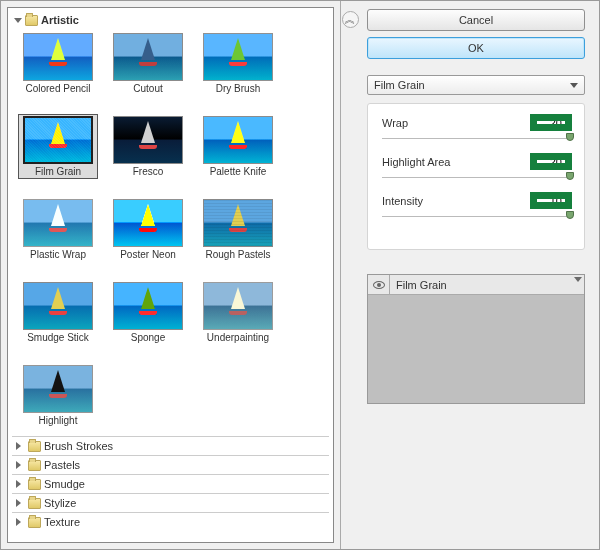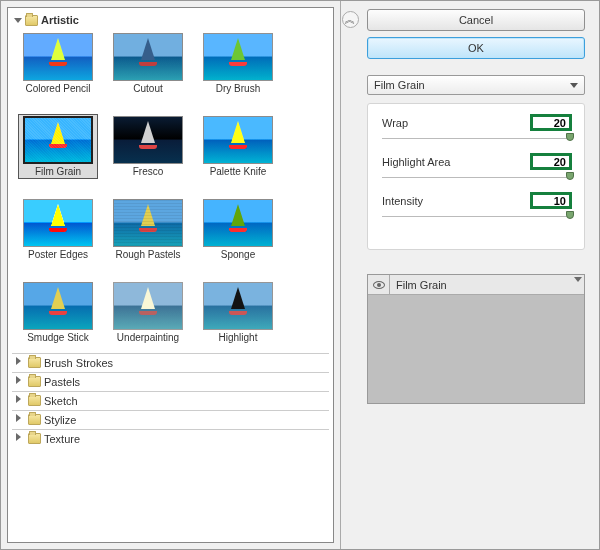--- a/index.html
+++ b/index.html
@@ -13,34 +13,34 @@
 .folder-icon { width: 13px; height: 11px; background: linear-gradient(#f7e7a3,#e0c968); border: 1px solid #bda75a; border-radius: 1px; position: relative; }
 .folder-icon::before { content: ""; position: absolute; top: -3px; left: 0; width: 5px; height: 3px; background: #e8d58a; border: 1px solid #bda75a; border-bottom: none; border-radius: 1px 1px 0 0; }
 .thumbs { display: flex; flex-wrap: wrap; gap: 18px 10px; padding: 2px 6px 8px 6px; }
 .thumb-item { width: 80px; display: flex; flex-direction: column; align-items: center; border: 1px solid transparent; padding: 1px; }
 .thumb-item.selected { border: 1px solid #555; background: #dcdcdc; }
 .thumb-item.selected .thumb { border: 2px solid #333; }
 .thumb { width: 70px; height: 48px; border: 1px solid #888; background: linear-gradient(to bottom, #5ca6e0 0%, #5ca6e0 48%, #0e6ba8 50%, #17a2b8 100%); position: relative; overflow: hidden; }
 .sail { position: absolute; left: 50%; top: 4px; width: 0; height: 0; border-left: 7px solid transparent; border-right: 7px solid transparent; border-bottom: 22px solid; transform: translateX(-50%); }
 .hull { position: absolute; left: 50%; bottom: 14px; width: 18px; height: 4px; background: #d44; transform: translateX(-50%); border-radius: 0 0 3px 3px; }
 .thumb-label { font-size: 10px; color: #333; margin-top: 2px; text-align: center; white-space: nowrap; }
-.cat-row { display: flex; align-items: flex-start; gap: 3px; padding: 3px 4px; border-top: 1px solid #ccc; background: #fff; color: #333; }
+.cat-row { display: flex; align-items: center; gap: 3px; padding: 3px 4px; border-top: 1px solid #ccc; background: #fff; color: #333; }
 .middle { width: 18px; display: flex; justify-content: center; padding-top: 10px; }
 .chev-btn { width: 17px; height: 17px; border: 1px solid #aaa; background: #f5f5f5; border-radius: 50%; display: flex; align-items: center; justify-content: center; color: #6a6a6a; font-size: 8px; line-height: 1; }
 .right-panel { flex: 1; padding: 8px 14px 8px 8px; display: flex; flex-direction: column; }
 .btn { height: 22px; border: 1px solid #8f8f8f; border-radius: 3px; display: flex; align-items: center; justify-content: center; margin-bottom: 6px; color: #333; }
 .btn.ok { background: linear-gradient(#e9f6ff,#bfe5fa); border: 1px solid #3c9fdc; box-shadow: 0 0 0 1px #bfe5fa inset; }
 .btn.cancel { background: linear-gradient(#fdfdfd,#e5e5e5); }
 .dropdown { margin: 10px 0 8px 0; height: 20px; border: 1px solid #999; background: linear-gradient(#fff,#ececec); border-radius: 2px; display: flex; align-items: center; padding: 0 6px; justify-content: space-between; color: #333; }
 .dd-arrow { width: 0; height: 0; border-left: 4px solid transparent; border-right: 4px solid transparent; border-top: 5px solid #555; }
 .param-box { border: 1px solid #d5d5d5; border-radius: 3px; padding: 10px 12px 18px 14px; background: #fff; }
 .param { margin-bottom: 14px; }
 .param-row { display: flex; justify-content: space-between; align-items: center; margin-bottom: 2px; }
 .param-label { color: #333; }
-.param-input { width: 42px; height: 17px; border: 3px solid #15803d; text-align: right; padding: 0 3px; font-size: 11px; background: #fff; font-weight: bold; }
+.param-input { width: 42px; height: 17px; border: 7px solid #15803d; text-align: right; padding: 0 3px; font-size: 11px; background: #fff; }
 .slider { height: 5px; position: relative; border-bottom: 1px solid #bbb; margin-top: 3px; }
 .slider-thumb { position: absolute; top: -1px; width: 8px; height: 8px; background: #7aa66f; border: 1px solid #51734a; border-radius: 0 0 50% 50%; transform: translateX(-50%); }
 .layers-panel { margin-top: 24px; border: 1px solid #999; background: #bfbfbf; height: 130px; position: relative; }
 .layer-row { display: flex; align-items: center; background: #e8e8e8; border-bottom: 1px solid #aaa; height: 20px; }
 .eye-cell { width: 22px; height: 100%; border-right: 1px solid #aaa; display: flex; align-items: center; justify-content: center; }
 .eye-icon { width: 12px; height: 8px; border: 1px solid #666; border-radius: 50%; position: relative; }
 .eye-icon::after { content: ""; position: absolute; left: 3px; top: 1px; width: 4px; height: 4px; background: #666; border-radius: 50%; }
 .layer-name { padding-left: 6px; color: #333; }
 .layers-corner { position: absolute; right: 2px; top: 2px; width: 0; height: 0; border-left: 4px solid transparent; border-right: 4px solid transparent; border-top: 5px solid #6a6a6a; }
 
@@ -110,48 +110,55 @@
             <div class="thumb-label">Fresco</div>
           </div>
           <div class="thumb-item">
             <div class="thumb f-pknife">
               <div class="sail" style="border-bottom-color: rgb(224, 216, 58);"></div>
               <div class="hull"></div>
             </div>
             <div class="thumb-label">Palette Knife</div>
           </div>
           <div class="thumb-item">
+            <div class="thumb f-pwrap">
+              <div class="sail" style="border-bottom-color: rgb(216, 226, 232);"></div>
+              <div class="hull"></div>
+            </div>
+            <div class="thumb-label">Plastic Wrap</div>
+          </div>
+          <div class="thumb-item">
             <div class="thumb f-poster">
               <div class="sail" style="border-bottom-color: rgb(239, 214, 60);"></div>
               <div class="hull"></div>
             </div>
-            <div class="thumb-label">Poster Edges</div>
+            <div class="thumb-label">Poster Neon</div>
           </div>
           <div class="thumb-item">
             <div class="thumb f-rough">
               <div class="sail" style="border-bottom-color: rgb(226, 207, 82);"></div>
               <div class="hull"></div>
             </div>
             <div class="thumb-label">Rough Pastels</div>
           </div>
           <div class="thumb-item">
+            <div class="thumb f-smudge">
+              <div class="sail" style="border-bottom-color: rgb(224, 207, 94);"></div>
+              <div class="hull"></div>
+            </div>
+            <div class="thumb-label">Smudge Stick</div>
+          </div>
+          <div class="thumb-item">
             <div class="thumb f-sponge">
               <div class="sail" style="border-bottom-color: rgb(108, 154, 50);"></div>
               <div class="hull"></div>
             </div>
             <div class="thumb-label">Sponge</div>
           </div>
           <div class="thumb-item">
-            <div class="thumb f-smudge">
-              <div class="sail" style="border-bottom-color: rgb(224, 207, 94);"></div>
-              <div class="hull"></div>
-            </div>
-            <div class="thumb-label">Smudge Stick</div>
-          </div>
-          <div class="thumb-item">
             <div class="thumb f-under">
               <div class="sail" style="border-bottom-color: rgb(220, 216, 160);"></div>
               <div class="hull"></div>
             </div>
             <div class="thumb-label">Underpainting</div>
           </div>
           <div class="thumb-item">
             <div class="thumb f-water">
               <div class="sail" style="border-bottom-color: rgb(17, 17, 17);"></div>
               <div class="hull"></div>
@@ -166,21 +173,21 @@
             <span>Brush Strokes</span>
           </div>
           <div class="cat-row">
             <span class="tri closed"></span>
             <span class="folder-icon"></span>
             <span>Pastels</span>
           </div>
           <div class="cat-row">
             <span class="tri closed"></span>
             <span class="folder-icon"></span>
-            <span>Sketch</span>
+            <span>Smudge</span>
           </div>
           <div class="cat-row">
             <span class="tri closed"></span>
             <span class="folder-icon"></span>
             <span>Stylize</span>
           </div>
           <div class="cat-row">
             <span class="tri closed"></span>
             <span class="folder-icon"></span>
             <span>Texture</span>

